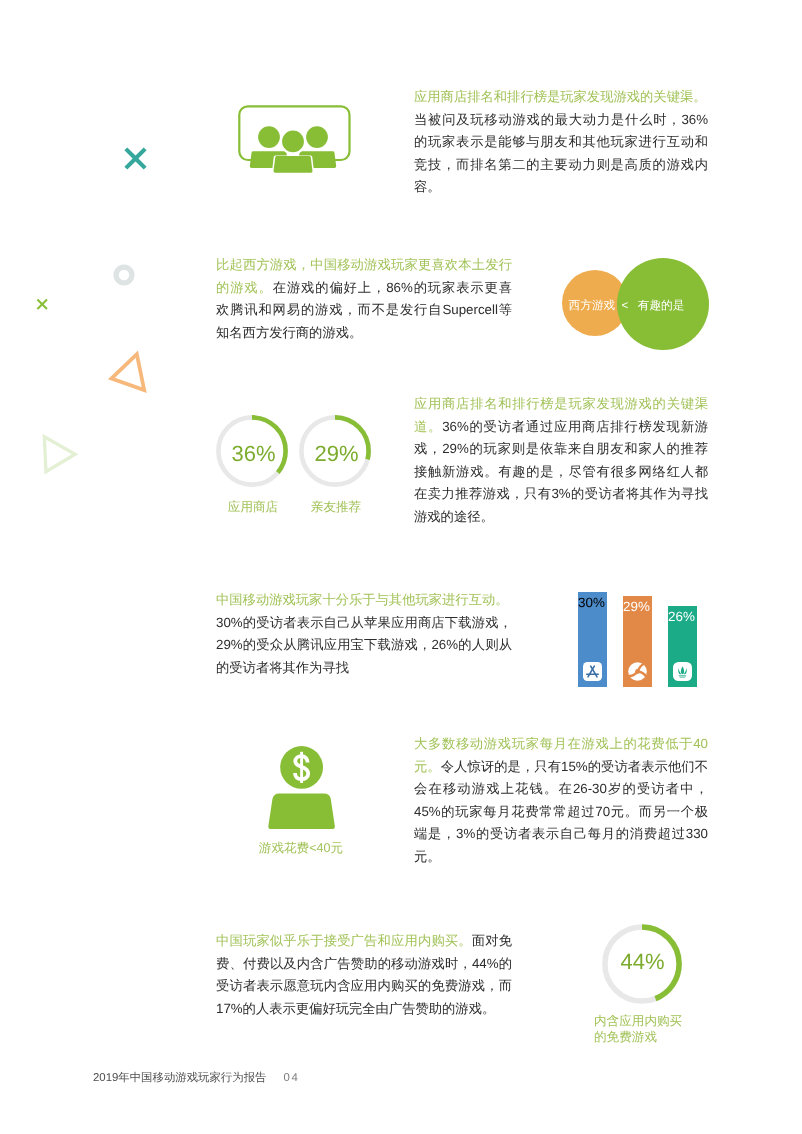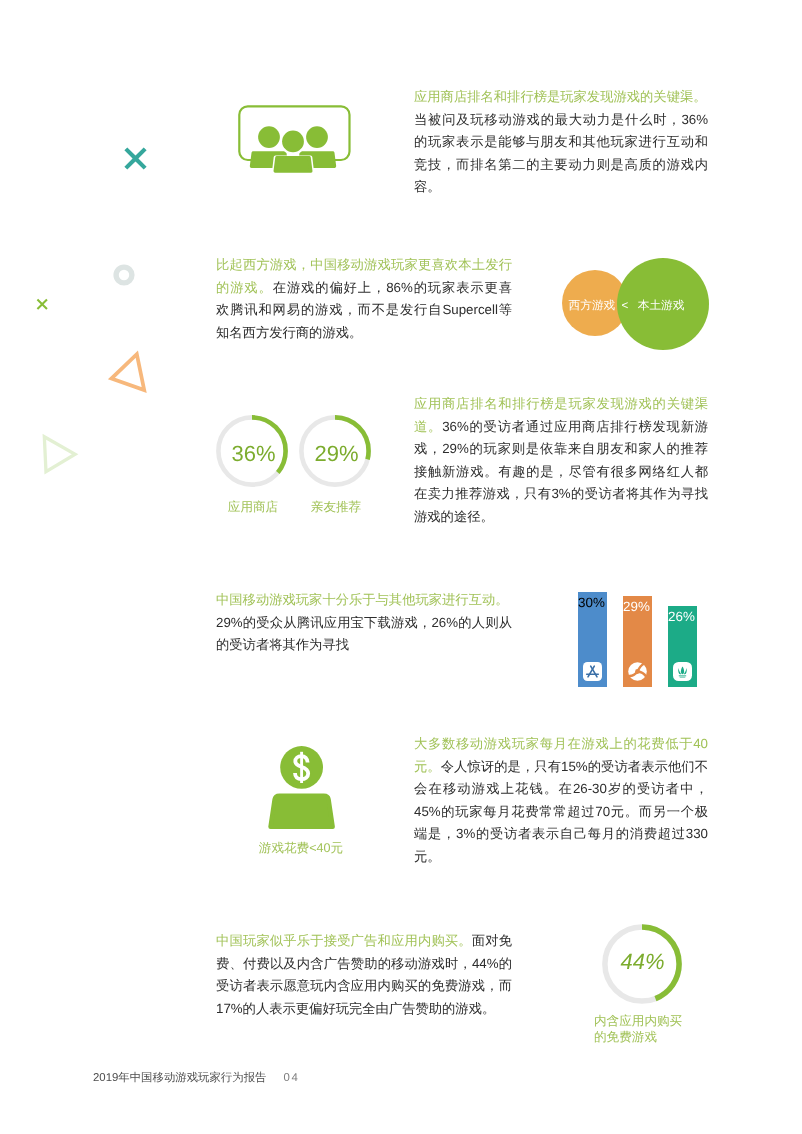--- a/index.html
+++ b/index.html
@@ -72,21 +72,21 @@
       <span class="ln"><span class="hl">的游戏。</span><span>在游戏的偏好上，86%的玩家表示更喜</span></span>
       <span class="ln"><span>欢腾讯和网易的游戏，而不是发行自Supercell等</span></span>
       <span class="ln loose"><span>知名西方发行商的游戏。</span></span>
     </div>
 
   <div style="position:absolute;left:560px;top:256px;width:152px;height:100px;">
     <div style="position:absolute;left:2px;top:14px;width:66px;height:66px;border-radius:50%;background:#eeac4e;"></div>
     <div style="position:absolute;left:57px;top:2px;width:92px;height:92px;border-radius:50%;background:#88bd36;"></div>
     <span style="position:absolute;left:8.4px;top:44.4px;width:47px;text-align:center;color:#fff;font-size:11.7px;line-height:12px;white-space:nowrap;">西方游戏</span>
     <span style="position:absolute;left:58px;top:44.4px;width:14px;text-align:center;color:#fff;font-size:11.7px;line-height:12px;white-space:nowrap;">&lt;</span>
-    <span style="position:absolute;left:76.6px;top:44.4px;width:49px;text-align:center;color:#fff;font-size:11.7px;line-height:12px;white-space:nowrap;">本土游戏</span>
+    <span style="position:absolute;left:76.6px;top:44.4px;width:49px;text-align:center;color:#fff;font-size:11.7px;line-height:12px;white-space:nowrap;">有趣的是</span>
   </div>
 
   <div style="position:absolute;left:216px;top:415px;width:72px;height:72px;">
     <svg width="72" height="72" viewBox="0 0 72 72">
       <circle cx="36" cy="36" r="33.6" fill="none" stroke="#e8e8e8" stroke-width="4.6"></circle>
       <circle cx="36" cy="36" r="33.6" fill="none" stroke="#88bd36" stroke-width="4.6" stroke-dasharray="76.0 135.1" transform="rotate(-90 36 36)"></circle>
     </svg>
     <span class="donut-val" style="left:1.5px;top:27.5px;width:72px;text-align:center;font-size:22px;line-height:21px;">36%</span>
   </div>
   <span class="cap" style="left:213px;top:499px;width:80px;">应用商店</span>
@@ -104,20 +104,21 @@
       <span class="ln"><span class="hl">应用商店排名和排行榜是玩家发现游戏的关键渠</span></span>
       <span class="ln"><span class="hl">道。</span><span>36%的受访者通过应用商店排行榜发现新游</span></span>
       <span class="ln"><span>戏，29%的玩家则是依靠来自朋友和家人的推荐</span></span>
       <span class="ln"><span>接触新游戏。有趣的是，尽管有很多网络红人都</span></span>
       <span class="ln"><span>在卖力推荐游戏，只有3%的受访者将其作为寻找</span></span>
       <span class="ln loose"><span>游戏的途径。</span></span>
     </div>
 
   <div class="para" style="left:216px;top:589px;width:296px;">
       <span class="ln loose"><span class="hl">中国移动游戏玩家十分乐于与其他玩家进行互动。</span></span>
+      <span class="ln"><span>30%的受访者表示自己从苹果应用商店下载游戏，</span></span>
       <span class="ln"><span>29%的受众从腾讯应用宝下载游戏，26%的人则从</span></span>
       <span class="ln loose"><span>的受访者将其作为寻找</span></span>
     </div>
 
   <div style="position:absolute;left:578px;top:592px;width:120px;height:96px;">
     <div style="position:absolute;left:0px;top:0px;width:29px;height:95px;background:#4d8ccb;">
       <span style="position:absolute;left:-1px;top:3px;width:29px;text-align:center;color:#000000;font-size:13.4px;">30%</span>
       <svg style="position:absolute;left:5px;top:70px;" width="19" height="19" viewBox="0 0 19 19">
         <rect x="0" y="0" width="19" height="19" rx="4.4" fill="#ffffff"></rect>
         <path d="M11.3 4.2 L5.0 14.8" stroke="#3a6fa6" stroke-width="1.6" stroke-linecap="round" fill="none"></path>
@@ -175,21 +176,21 @@
       <span class="ln loose"><span>元。</span></span>
     </div>
 
   <div class="para" style="left:216px;top:930px;width:296px;">
       <span class="ln"><span class="hl">中国玩家似乎乐于接受广告和应用内购买。</span><span>面对免</span></span>
       <span class="ln"><span>费、付费以及内含广告赞助的移动游戏时，44%的</span></span>
       <span class="ln"><span>受访者表示愿意玩内含应用内购买的免费游戏，而</span></span>
       <span class="ln loose"><span>17%的人表示更偏好玩完全由广告赞助的游戏。</span></span>
     </div>
 
-  <div style="position:absolute;left:602px;top:924px;width:80px;height:80px;font-style:italic;">
+  <div style="position:absolute;left:602px;top:924px;width:80px;height:80px;">
     <svg width="80" height="80" viewBox="0 0 80 80">
       <circle cx="40" cy="40" r="37.1" fill="none" stroke="#e8e8e8" stroke-width="5.5"></circle>
       <circle cx="40" cy="40" r="37.1" fill="none" stroke="#88bd36" stroke-width="5.5" stroke-dasharray="102.6 130.5" transform="rotate(-90 40 40)"></circle>
     </svg>
     <span class="donut-val" style="left:0.5px;top:26.5px;width:80px;text-align:center;font-size:22px;line-height:21px;">44%</span>
   </div>
   <span class="cap" style="left:594px;top:1013px;width:140px;text-align:left;">内含应用内购买</span>
   <span class="cap" style="left:594px;top:1029px;width:140px;text-align:left;">的免费游戏</span>
 
   <div class="footer" style="left:93px;top:1071px;">

